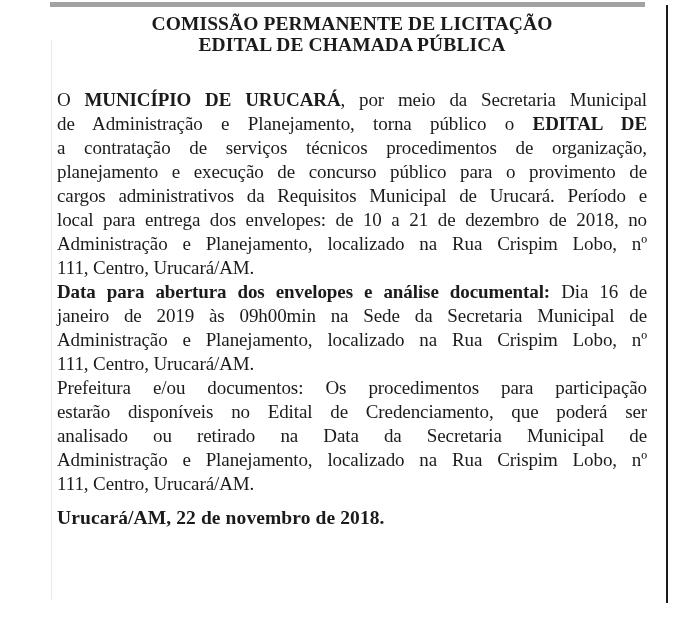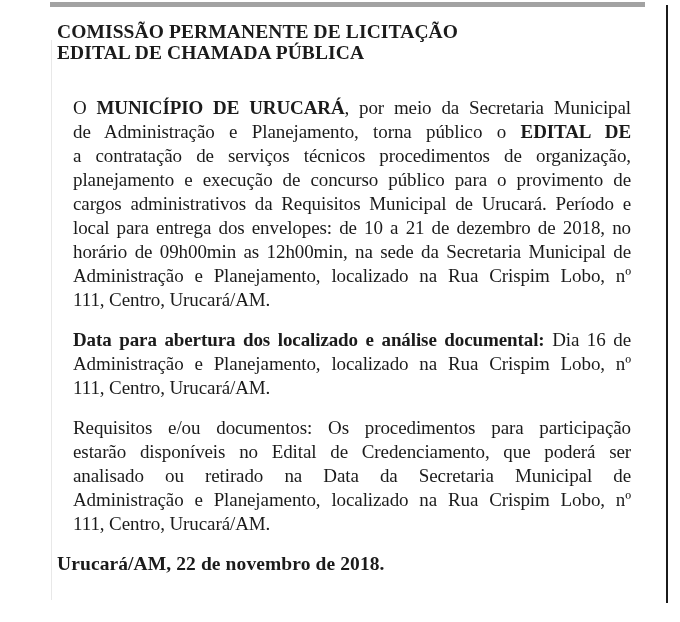--- a/index.html
+++ b/index.html
@@ -40,48 +40,48 @@
     height: 560px;
     background: #e8e8e8;
   }
   .content {
     position: absolute;
     left: 57px;
     top: 13px;
     width: 590px;
   }
   .doc-title {
-    text-align: left;
+    text-align: center;
     font-weight: 700;
     font-size: 19.5px;
     line-height: 21px;
     letter-spacing: 0.1px;
-    margin-top: 8px;
   }
   .doc-body {
     margin-top: 33px;
     font-size: 19px;
     letter-spacing: -0.1px;
   }
   .paragraph {
-    margin: 16px;
+    margin: 0;
   }
   .line {
     line-height: 24px;
     white-space: normal;
   }
   .line.just {
     text-align: justify;
     text-align-last: justify;
     text-justify: inter-word;
   }
   .bold {
     font-weight: 700;
   }
   .date-line {
+    margin-top: 10px;
     font-weight: 700;
     font-size: 19.5px;
     line-height: 24px;
     letter-spacing: 0.1px;
   }
 </style>
 </head>
 <body>
 
 <div class="page" style="background: rgb(255, 255, 255); color: rgb(27, 27, 27);">
@@ -96,31 +96,31 @@
     </div>
 
     <div class="doc-body">
         <div class="paragraph">
           <div class="line just"><span>O </span><span class="bold">MUNICÍPIO DE URUCARÁ</span><span>, por meio da Secretaria Municipal</span></div>
           <div class="line just"><span>de Administração e Planejamento, torna público o </span><span class="bold">EDITAL DE</span></div>
           <div class="line just"><span>a contratação de serviços técnicos procedimentos de organização,</span></div>
           <div class="line just"><span>planejamento e execução de concurso público para o provimento de</span></div>
           <div class="line just"><span>cargos administrativos da Requisitos Municipal de Urucará. Período e</span></div>
           <div class="line just"><span>local para entrega dos envelopes: de 10 a 21 de dezembro de 2018, no</span></div>
-          <div class="line just"><span>horário de 09h00min as 12h00min, na sede da Secretaria Municipal de</span></div>
           <div class="line just"><span>Administração e Planejamento, localizado na Rua Crispim Lobo, nº</span></div>
           <div class="line"><span>111, Centro, Urucará/AM.</span></div>
         </div>
         <div class="paragraph">
-          <div class="line just"><span class="bold">Data para abertura dos localizado e análise documental:</span><span> Dia 16 de</span></div>
+          <div class="line just"><span class="bold">Data para abertura dos envelopes e análise documental:</span><span> Dia 16 de</span></div>
+          <div class="line just"><span>janeiro de 2019 às 09h00min na Sede da Secretaria Municipal de</span></div>
           <div class="line just"><span>Administração e Planejamento, localizado na Rua Crispim Lobo, nº</span></div>
           <div class="line"><span>111, Centro, Urucará/AM.</span></div>
         </div>
         <div class="paragraph">
-          <div class="line just"><span>Requisitos e/ou documentos: Os procedimentos para participação</span></div>
+          <div class="line just"><span>Prefeitura e/ou documentos: Os procedimentos para participação</span></div>
           <div class="line just"><span>estarão disponíveis no Edital de Credenciamento, que poderá ser</span></div>
           <div class="line just"><span>analisado ou retirado na Data da Secretaria Municipal de</span></div>
           <div class="line just"><span>Administração e Planejamento, localizado na Rua Crispim Lobo, nº</span></div>
           <div class="line"><span>111, Centro, Urucará/AM.</span></div>
         </div>
       </div>
 
     <div class="date-line">Urucará/AM, 22 de novembro de 2018.</div>
   </div>
 </div>

